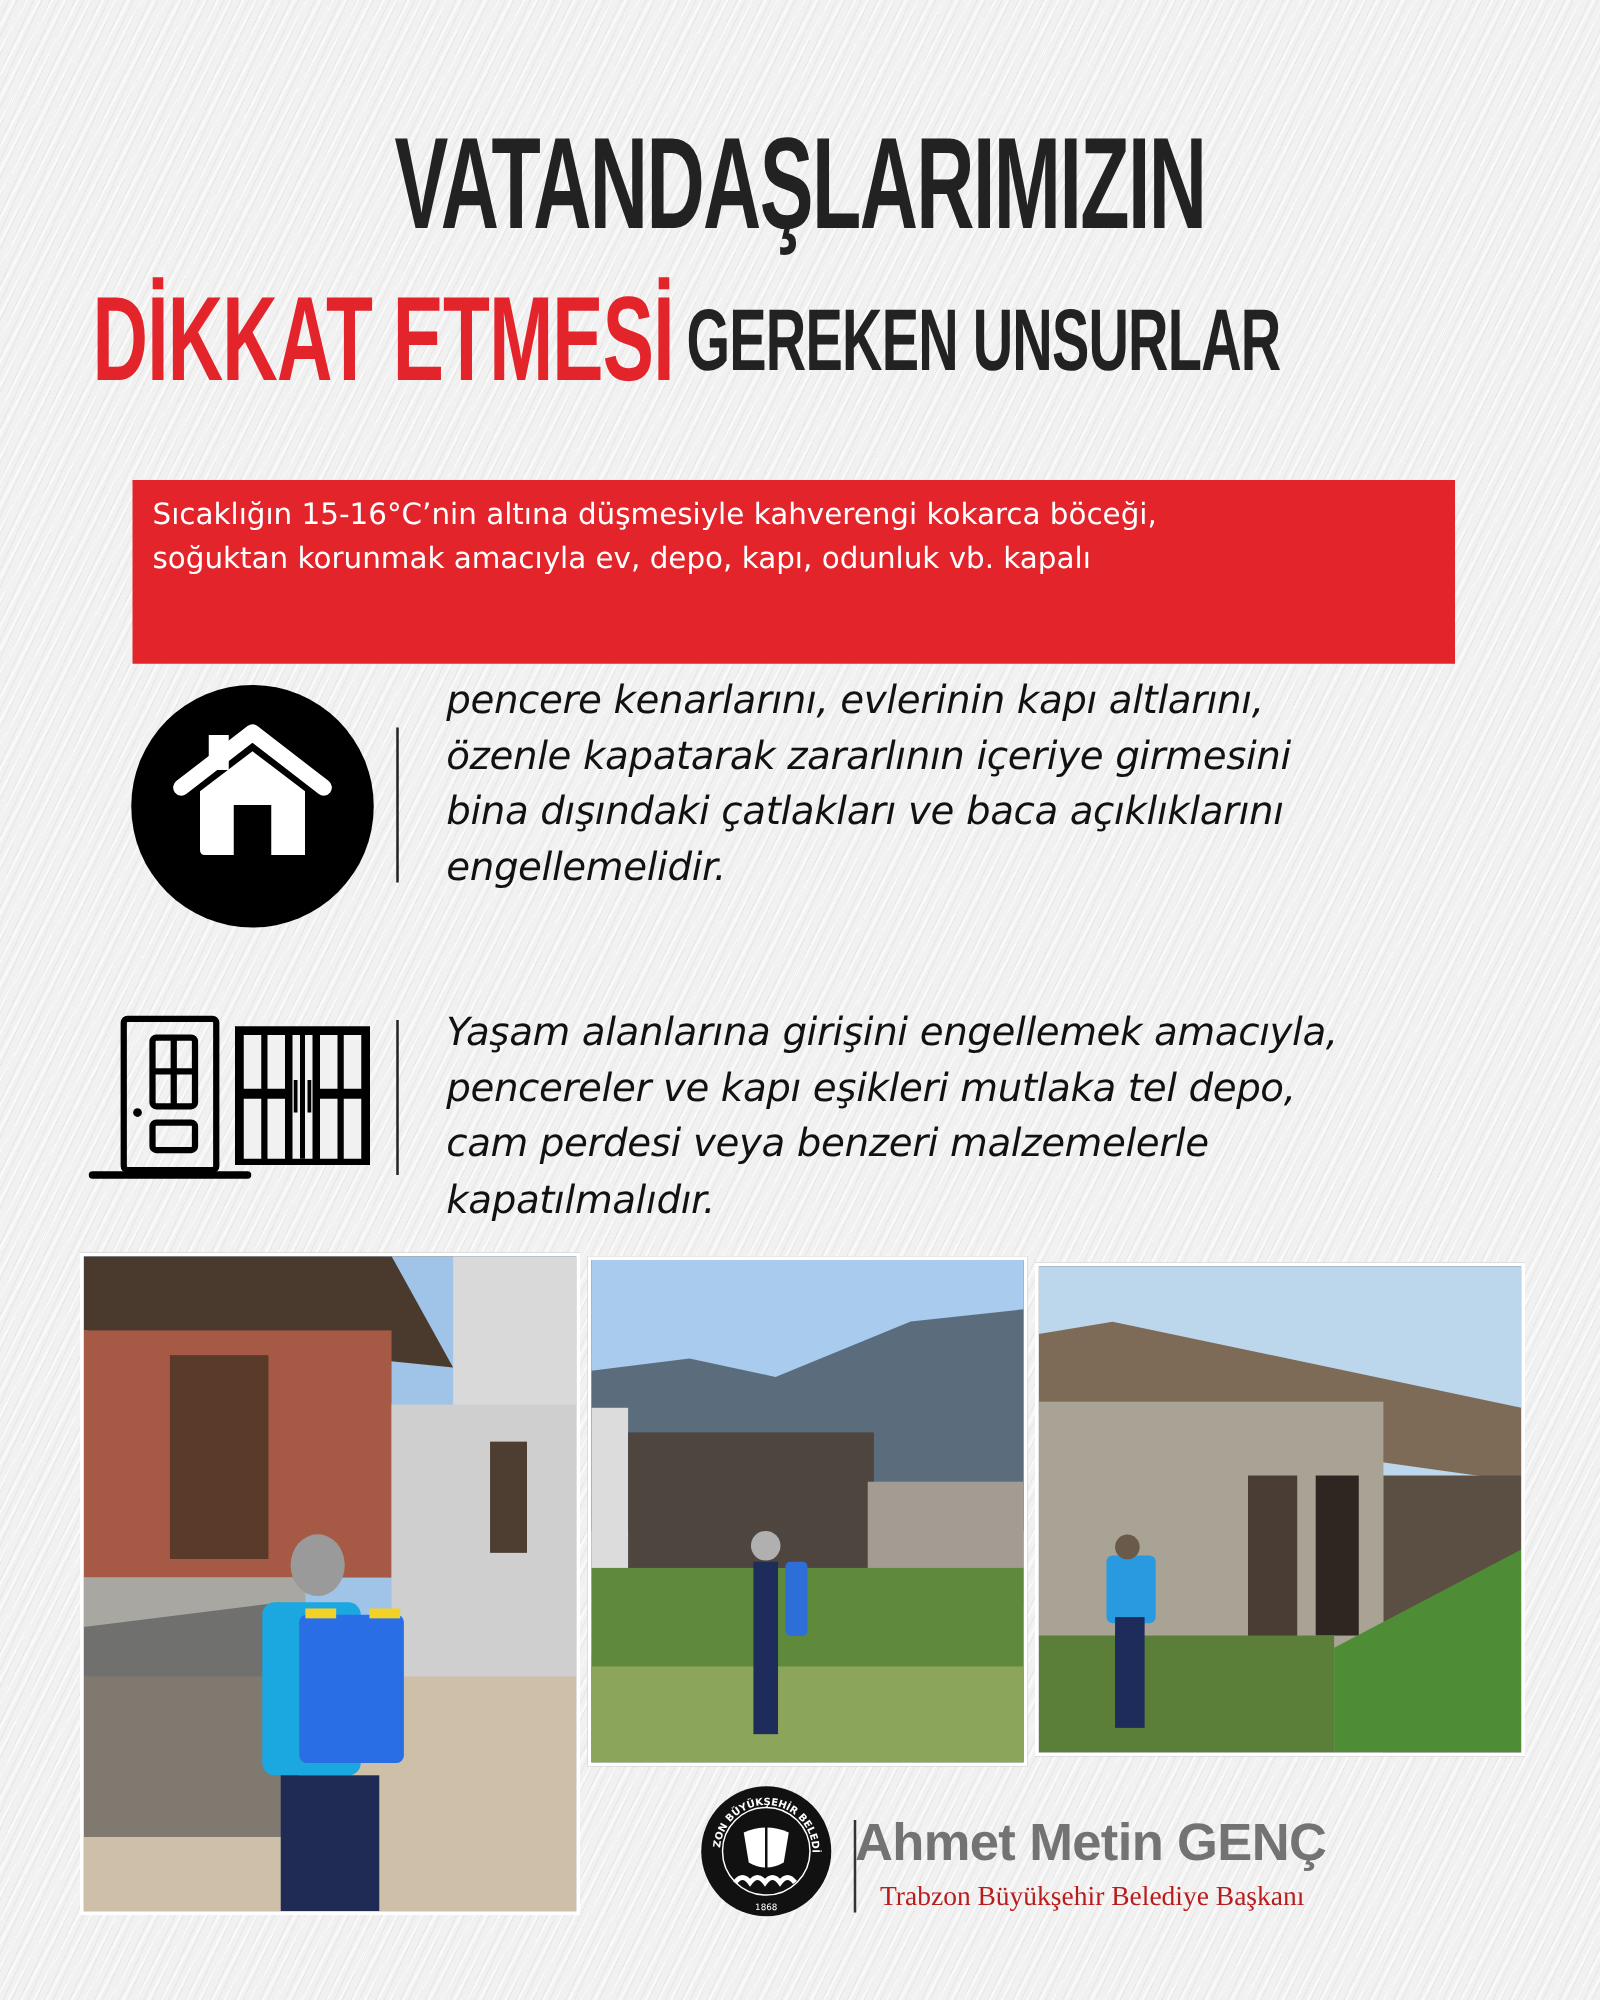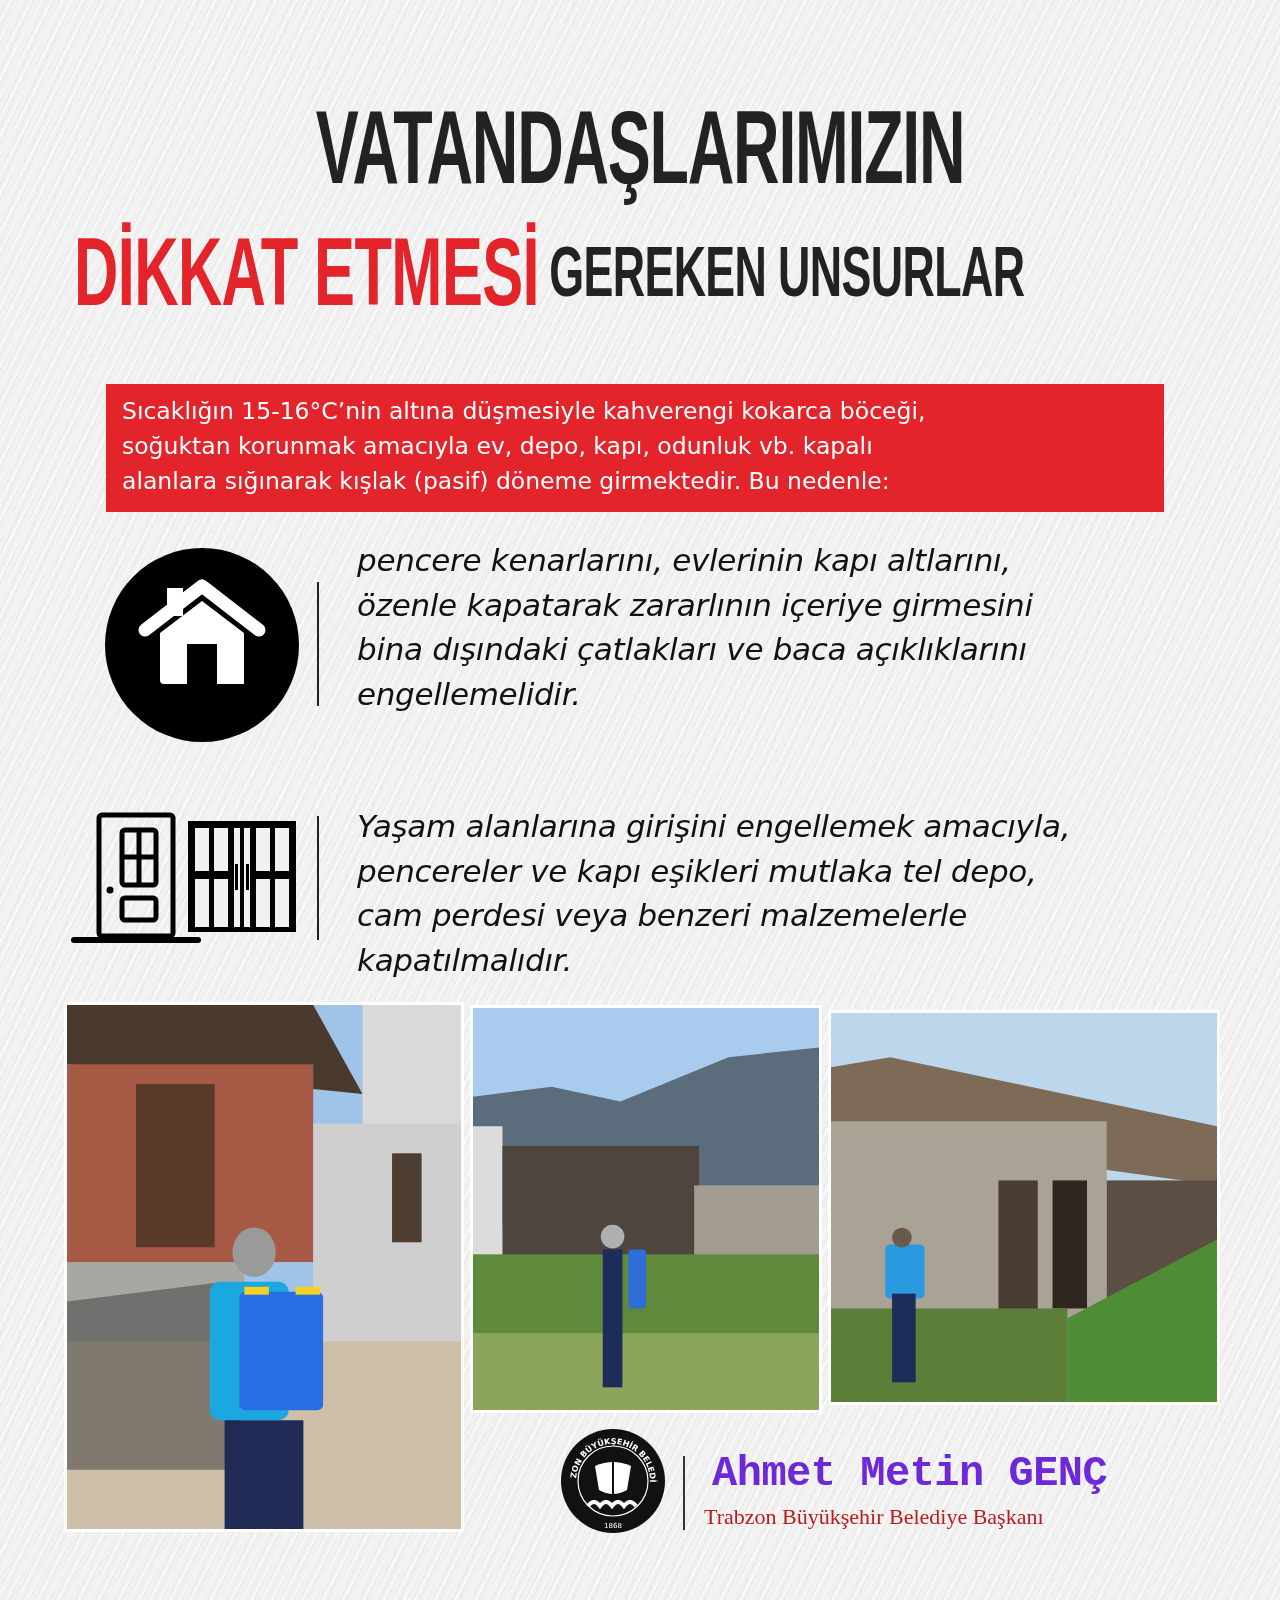--- a/index.html
+++ b/index.html
@@ -20,21 +20,21 @@
   }
   .title2 {
     position: absolute; left: 74px; top: 222px; height: 100px; white-space: nowrap;
     font-family: "Liberation Sans", sans-serif; font-weight: 700;
     transform: scaleX(0.64); transform-origin: 0 0; letter-spacing: -1px;
   }
   .title2 .red { font-size: 96px; line-height: 100px; color: #e3242b; vertical-align: bottom; }
   .title2 .dark { font-size: 70px; line-height: 100px; color: #222; vertical-align: bottom; margin-left: 16px; }
 
   .redbox {
-    position: absolute; left: 106px; top: 384px; width: 1058px; height: 128px;
+    position: absolute; left: 106px; top: 384px; width: 1058px; height: 147px;
     background: #e3242b; color: #fff; padding: 10px 0 0 16px;
     font-family: "DejaVu Sans", sans-serif; font-size: 23.5px; line-height: 35px;
   }
   .redbox span { display: block; white-space: nowrap; }
 
   .icon-house {
     position: absolute; left: 105px; top: 548px; width: 194px; height: 194px;
     border-radius: 50%; background: #000;
   }
   .icon-doors { position: absolute; left: 70px; top: 812px; width: 232px; height: 132px; }
@@ -46,40 +46,39 @@
     letter-spacing: -0.3px;
   }
   .para span { display: block; }
 
   .photo { position: absolute; overflow: hidden; background: #888; border: 3px solid #fff; }
   .photo svg { width: 100%; height: 100%; display: block; }
 
   .logo { position: absolute; left: 560px; top: 1428px; width: 106px; height: 106px; }
   .sigdiv { position: absolute; left: 683px; top: 1456px; width: 2px; height: 74px; background: #333; }
   .signame {
-    position: absolute; left: 712px; top: 1450px; font-family: Liberation Mono, monospace;
-    font-weight: 700; font-size: 42px; line-height: 48px; color: #6d28d9; letter-spacing: -0.5px; white-space: nowrap;
+    position: absolute; left: 684px; top: 1450px; font-family: Liberation Sans, sans-serif;
+    font-weight: 700; font-size: 42px; line-height: 48px; color: #737373; letter-spacing: -0.5px; white-space: nowrap;
   }
   .sigtitle {
     position: absolute; left: 704px; top: 1503px; font-family: Liberation Serif, serif;
     font-size: 22px; line-height: 28px; color: #b91c1c; white-space: nowrap;
   }
 </style>
 </head>
 <body>
 
 <div class="title1">VATANDAŞLARIMIZIN</div>
 <div class="title2">
   <span class="red">DİKKAT ETMESİ</span><span class="dark">GEREKEN UNSURLAR</span>
 </div>
 
 <div class="redbox">
   <span>Sıcaklığın 15-16°C’nin altına düşmesiyle kahverengi kokarca böceği,</span>
   <span>soğuktan korunmak amacıyla ev, depo, kapı, odunluk vb. kapalı</span>
-  <span>alanlara sığınarak kışlak (pasif) döneme girmektedir. Bu nedenle:</span>
 </div>
 
 <div class="icon-house">
   <svg viewBox="0 0 194 194" width="194" height="194">
     <rect x="62" y="40" width="16" height="28" fill="#fff"></rect>
     <polyline points="40,82 97,38 154,82" fill="none" stroke="#fff" stroke-width="13" stroke-linecap="round" stroke-linejoin="round"></polyline>
     <path d="M55,85 L97,53 L139,85 L139,136 L59,136 Q55,136 55,132 Z" fill="#fff"></path>
     <rect x="82" y="96" width="30" height="40" fill="#000"></rect>
   </svg>
 </div>

